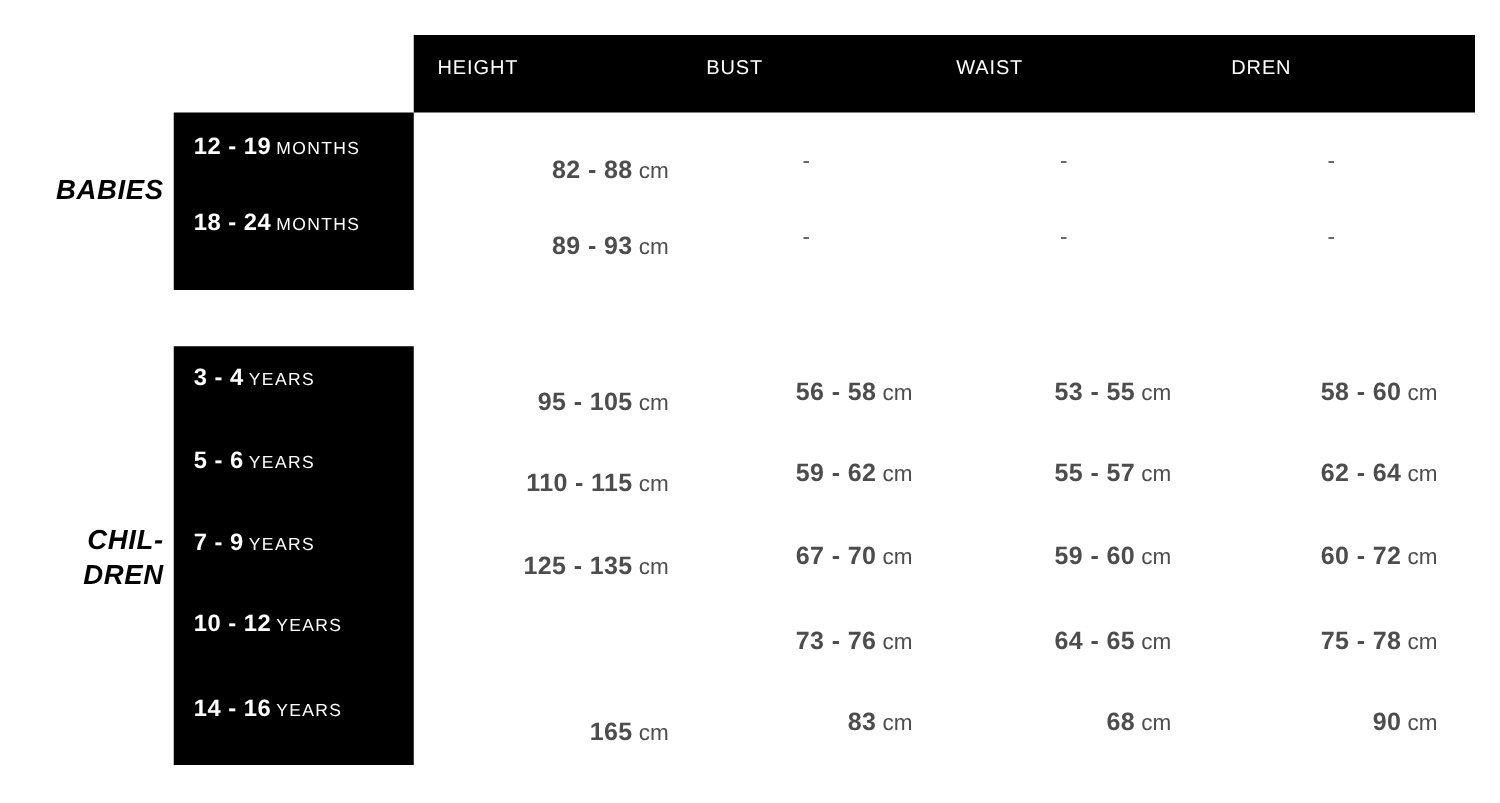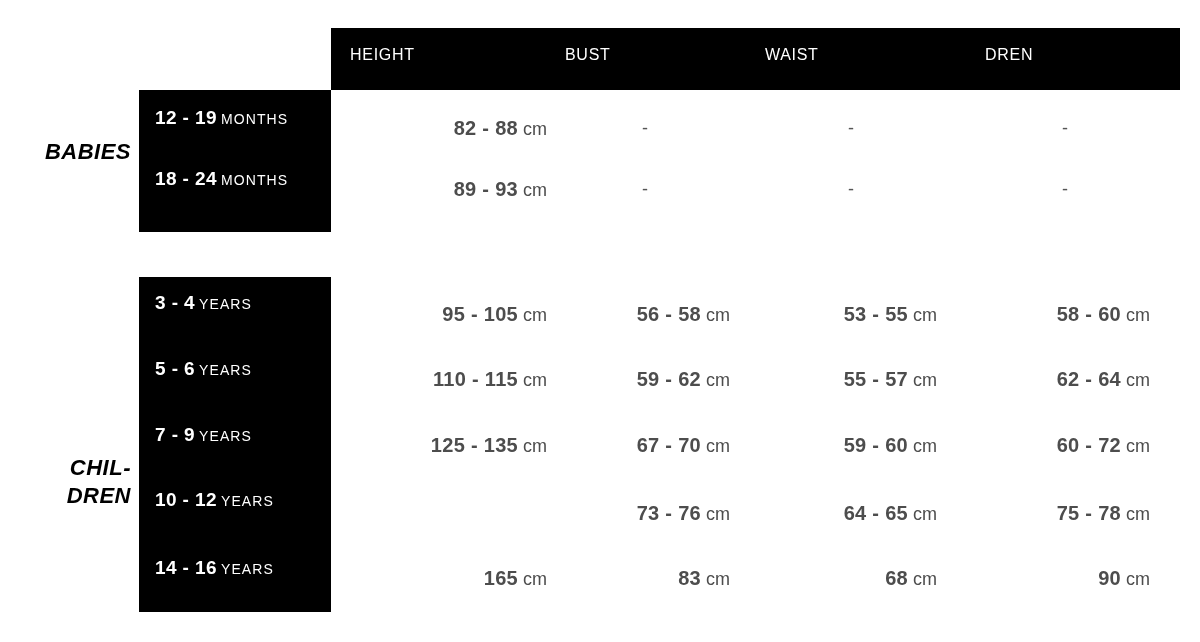--- a/index.html
+++ b/index.html
@@ -66,21 +66,21 @@
     position: absolute;
     font-style: italic;
     font-weight: bold;
     font-size: 22px;
     color: #000000;
     letter-spacing: 0.5px;
     text-align: right;
     line-height: 1.25;
   }
   .gl-babies { left: 0px; top: 138px; width: 131px; }
-  .gl-children { left: 0px; top: 418px; width: 131px; margin-top: 36px; }
+  .gl-children { left: 0px; top: 418px; width: 131px; }
 
   
   .size-label {
     position: absolute;
     left: 155px;
     width: 180px;
     color: #ffffff;
     white-space: nowrap;
   }
   .size-label .num {
@@ -111,21 +111,21 @@
     font-weight: normal;
     margin-left: 5px;
   }
   .cell.dash {
     color: #555555;
     font-size: 18px;
     text-align: center;
   }
 
   
-  .c-height { left: 362px; width: 185px; }
+  .c-height { left: 350px; width: 185px; margin-top: 8px; }
   .c-bust   { left: 560px; width: 170px; }
   .c-waist  { left: 765px; width: 172px; }
   .c-hips   { left: 980px; width: 170px; }
   .c-bust-d   { left: 560px; width: 170px; }
   .c-waist-d  { left: 765px; width: 172px; }
   .c-hips-d   { left: 980px; width: 170px; }
 </style>
 </head>
 <body>
 

